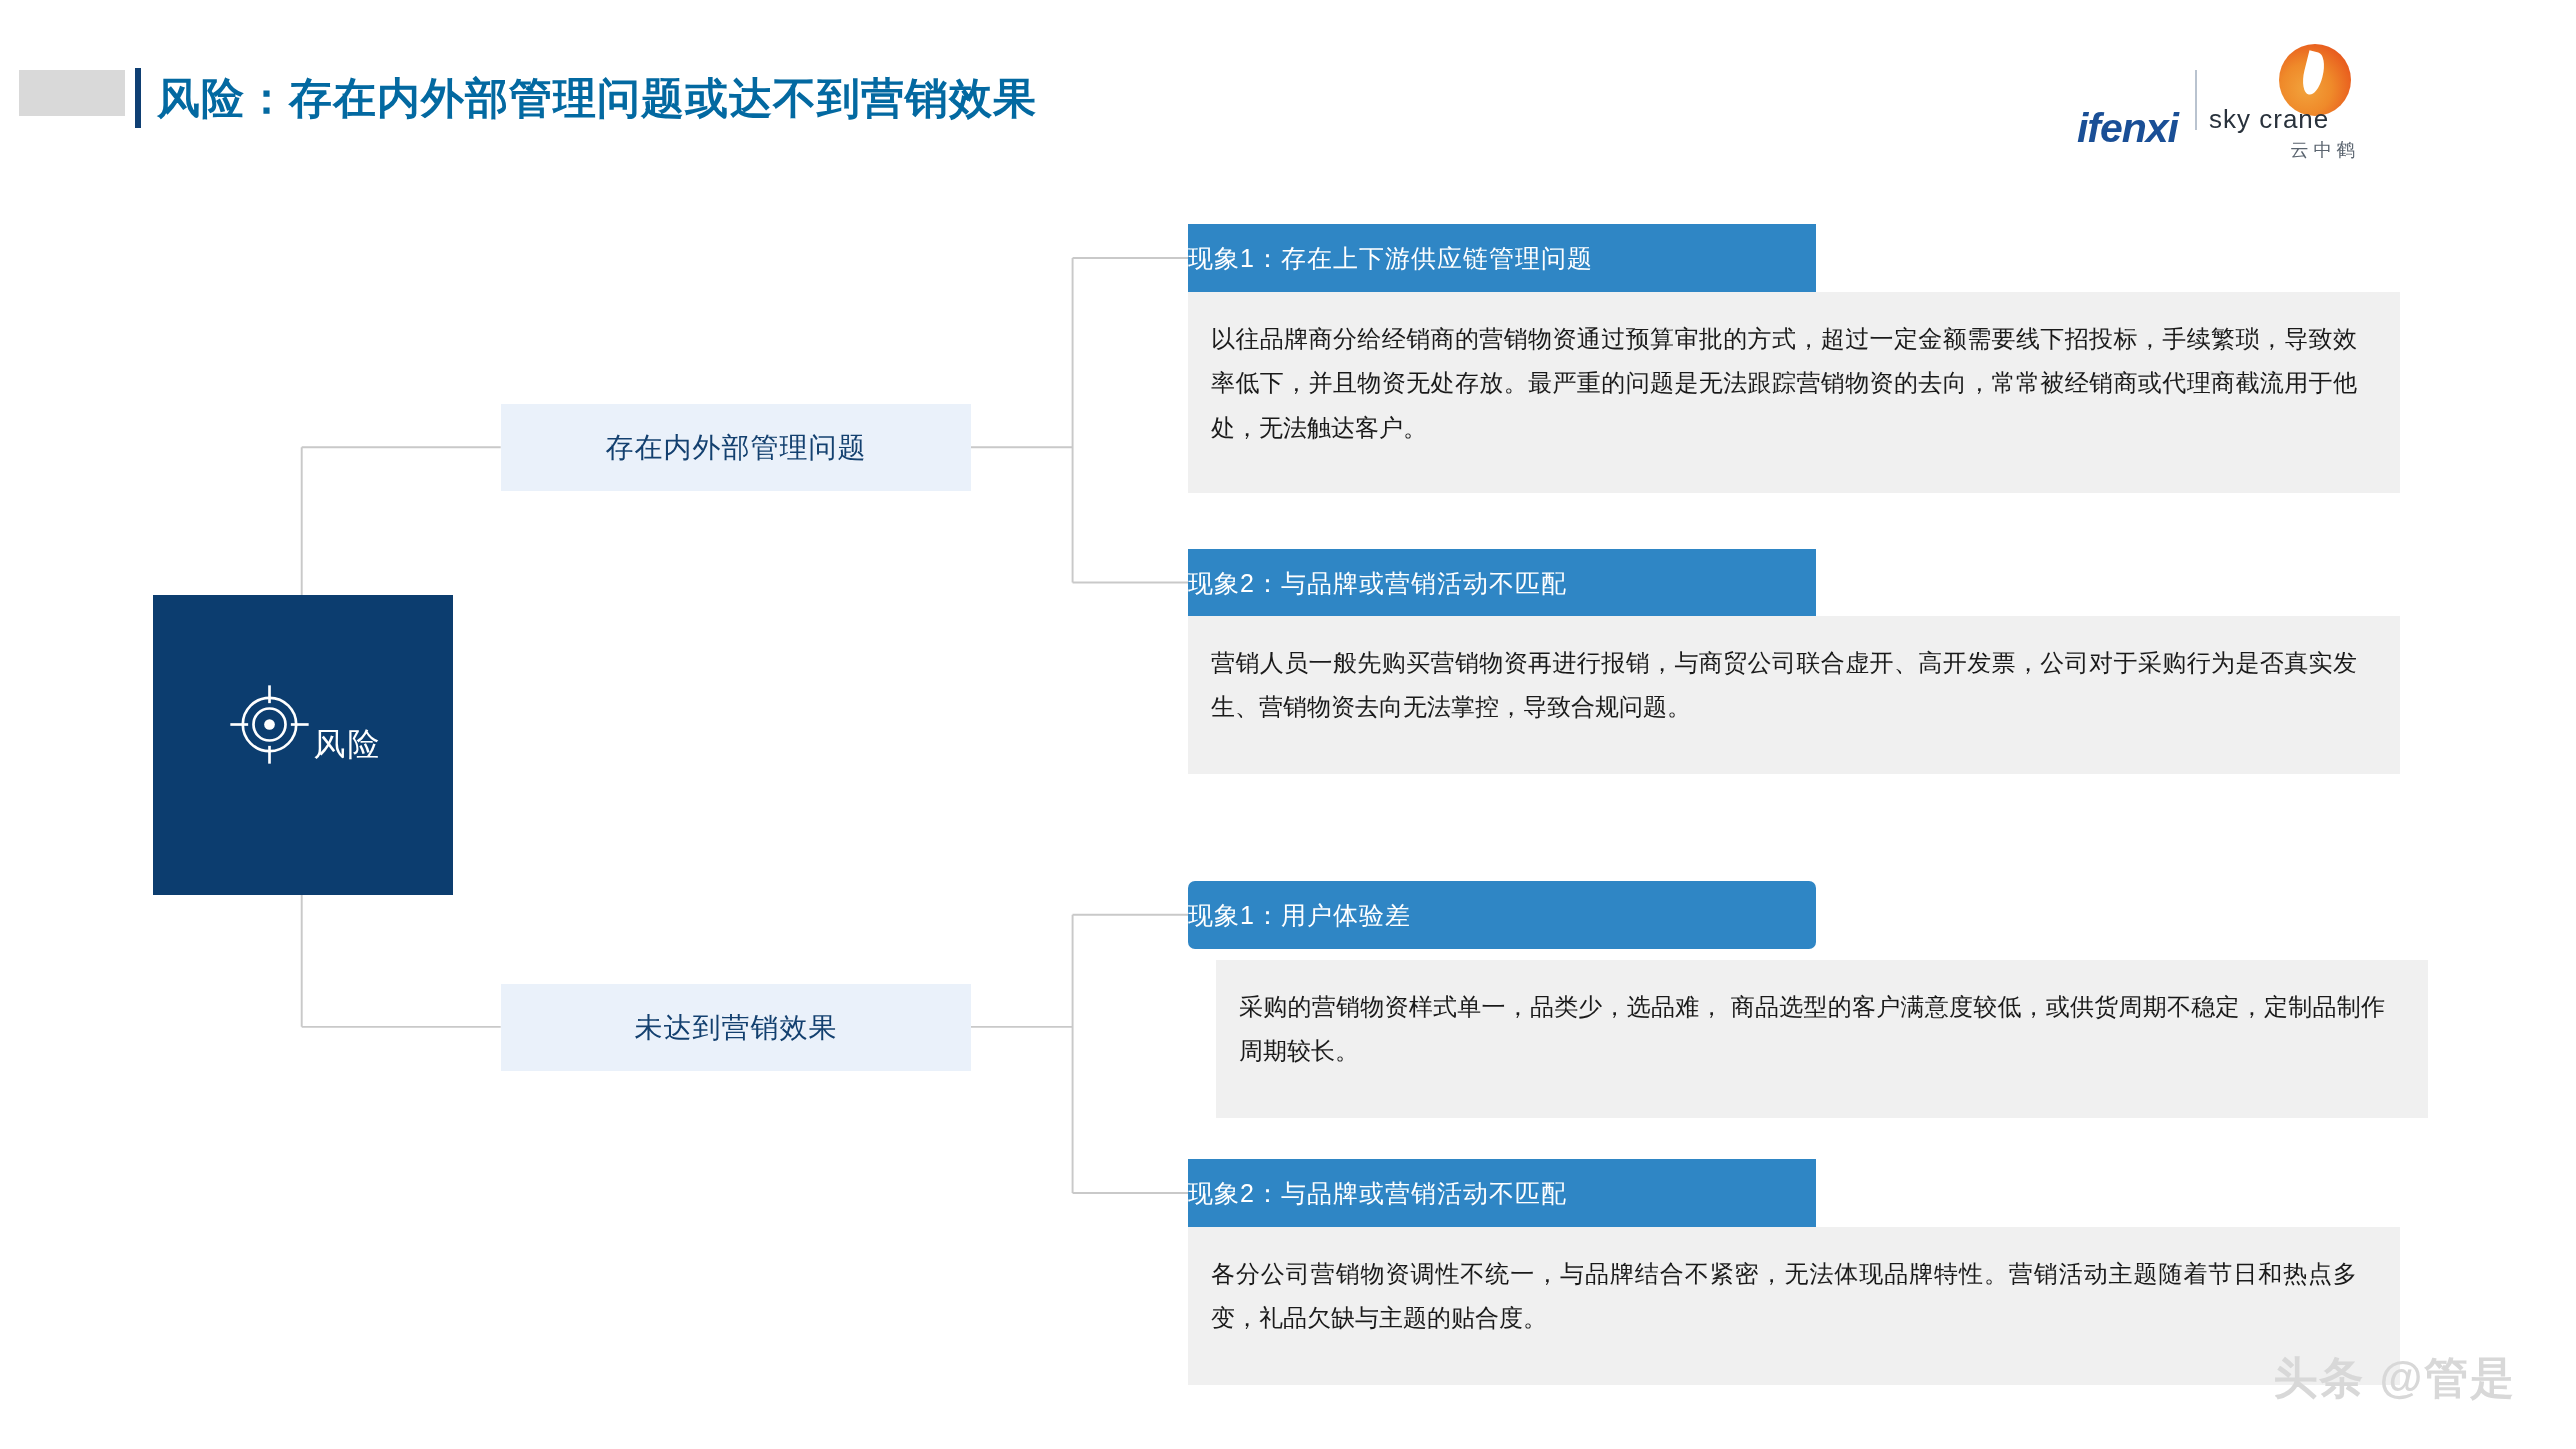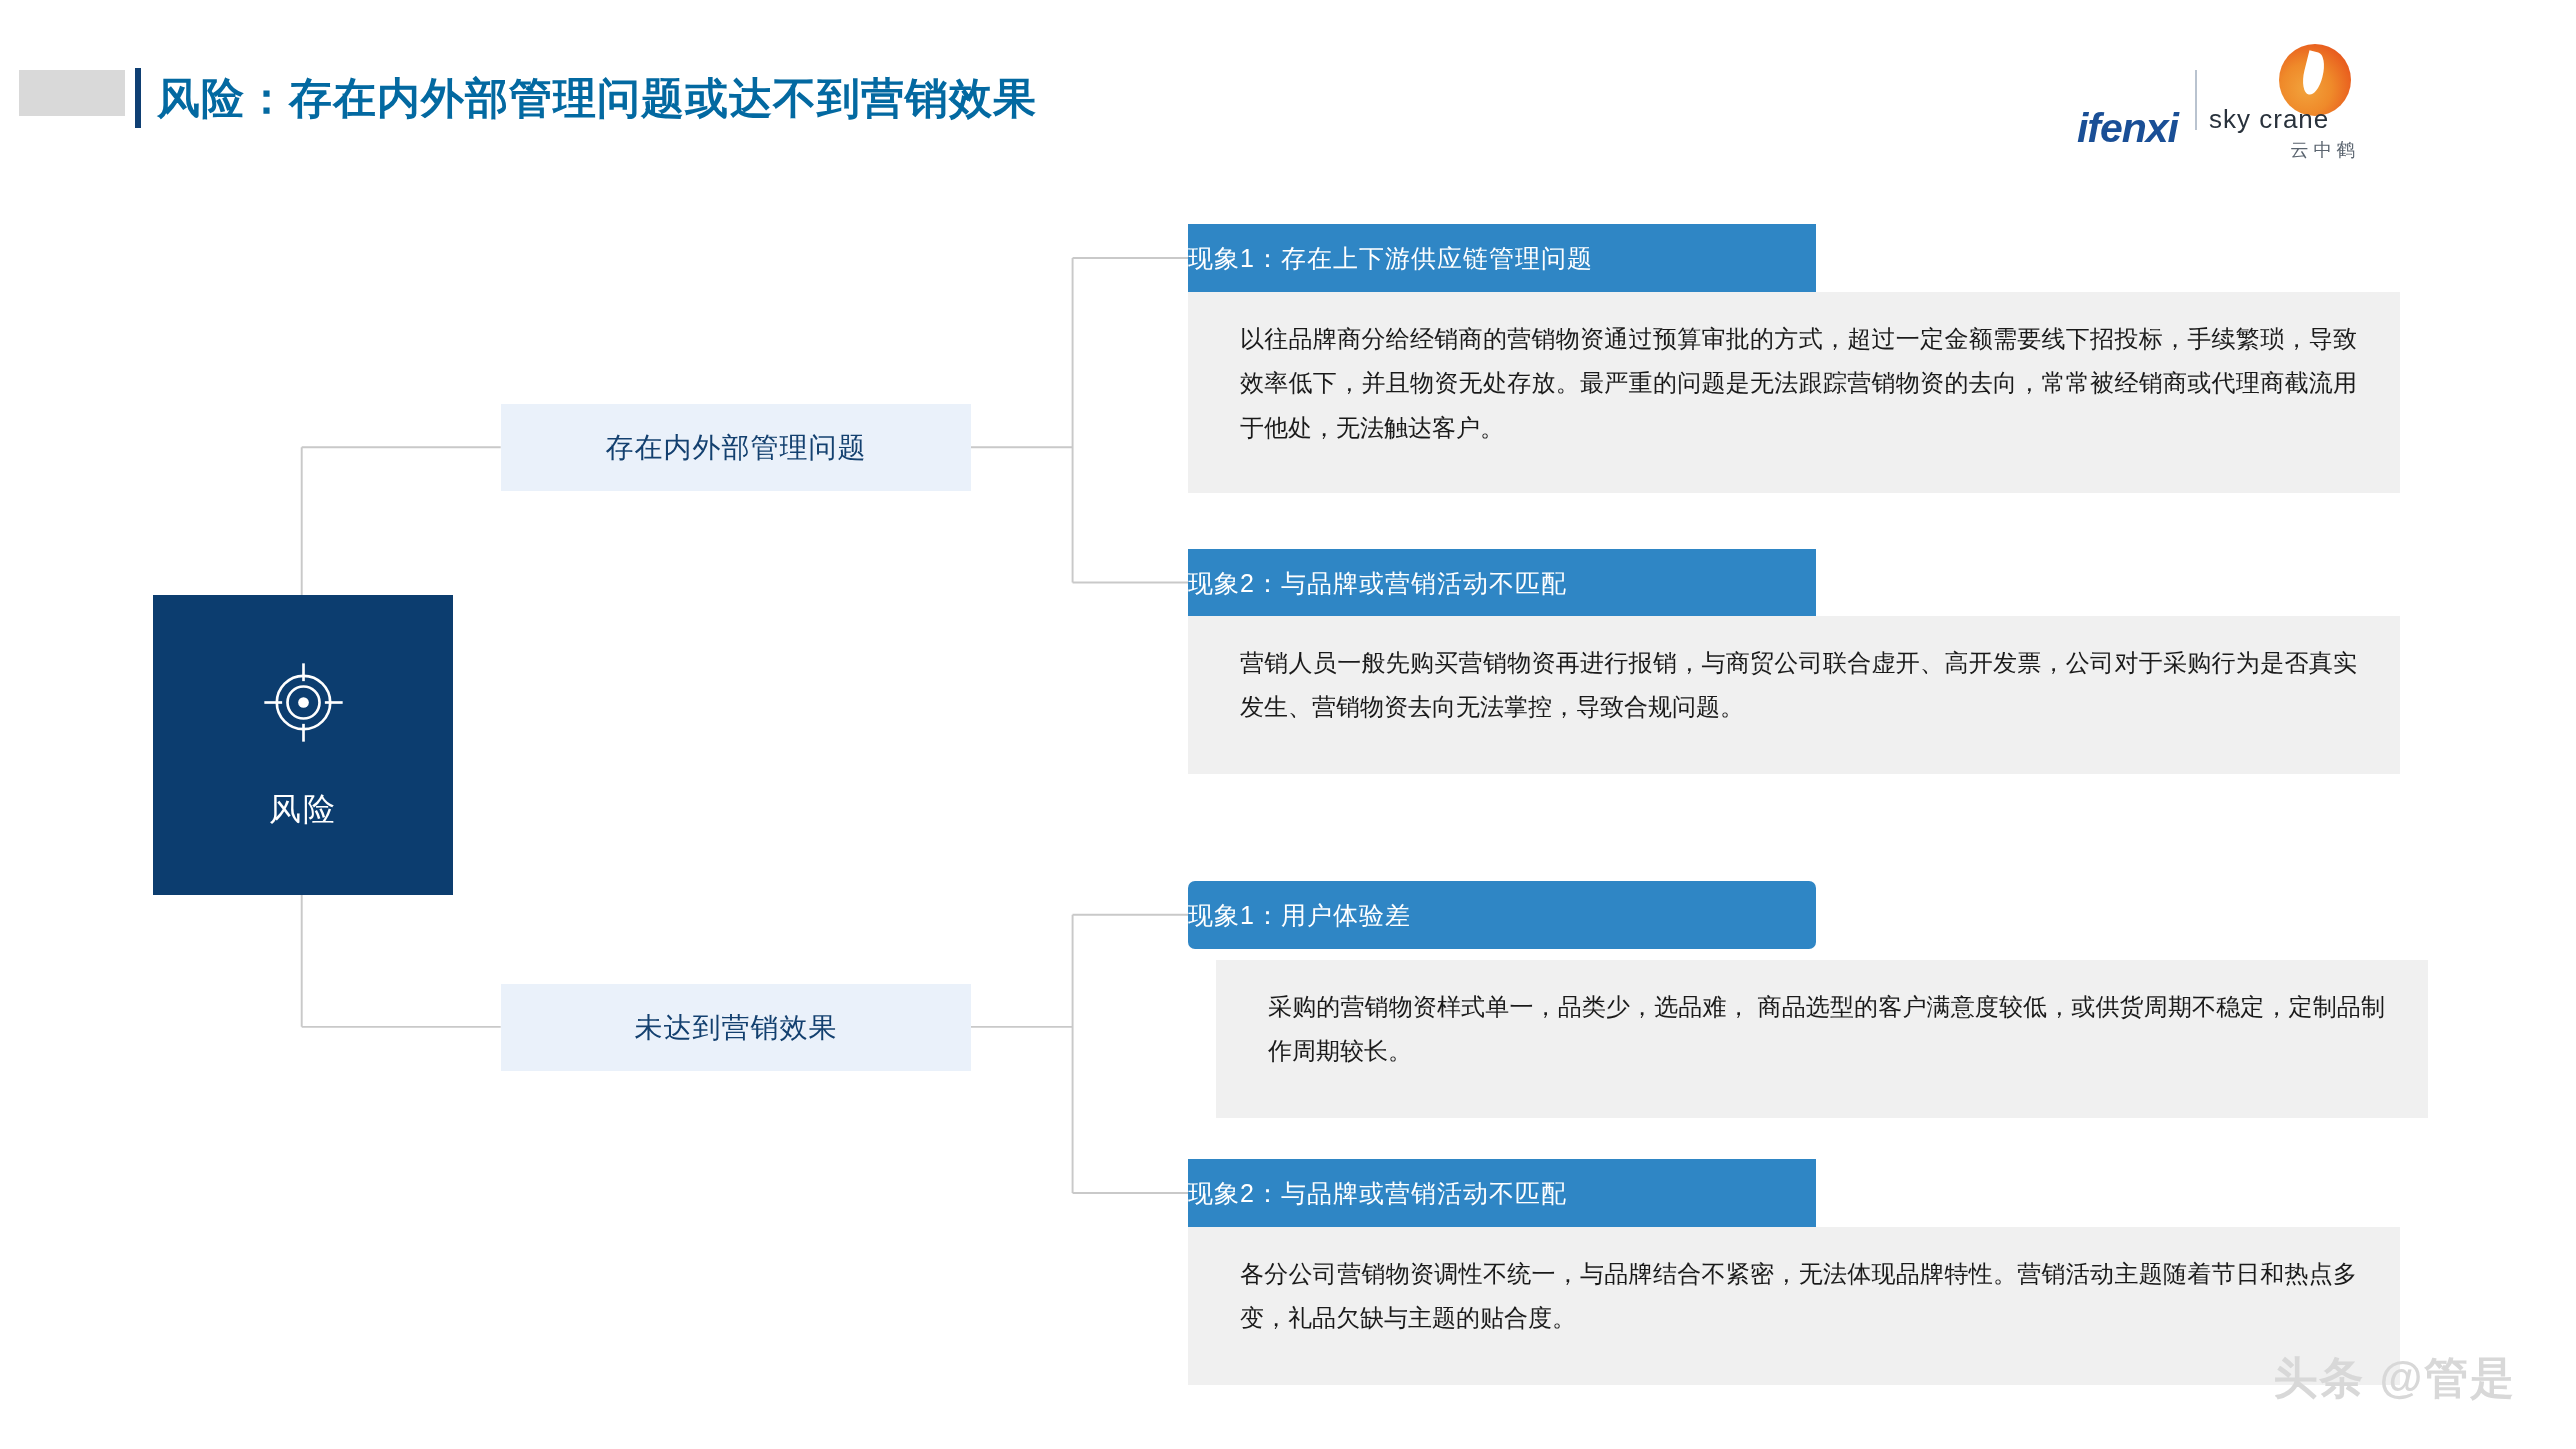--- a/index.html
+++ b/index.html
@@ -122,21 +122,21 @@
 
   
   .root-node {
     position: absolute;
     left: 153px;
     top: 595px;
     width: 300px;
     height: 300px;
     background: #0c3d6f;
     display: flex;
-    flex-direction: column;
+    flex-direction: row;
     align-items: center;
     justify-content: center;
   }
   .root-node .target-icon {
     width: 89px;
     height: 89px;
     margin-bottom: 41px;
   }
   .root-node .root-label {
     font-size: 32px;
@@ -171,21 +171,21 @@
     box-sizing: border-box;
     font-size: 25px;
     color: #ffffff;
     letter-spacing: 1px;
   }
   .card-body {
     position: absolute;
     width: 1212px;
     background: #f0f0f0;
     box-sizing: border-box;
-    padding: 25px 43px 27px 52px;
+    padding: 25px 43px 27px 23px;
     font-size: 24px;
     line-height: 1.85;
     color: #1a1a1a;
     text-align: justify;
   }
 
   .c1-head { left: 1188px; top: 224px; }
   .c1-body { left: 1188px; top: 292px; height: 201px; }
 
   .c2-head { left: 1188px; top: 549px; }

